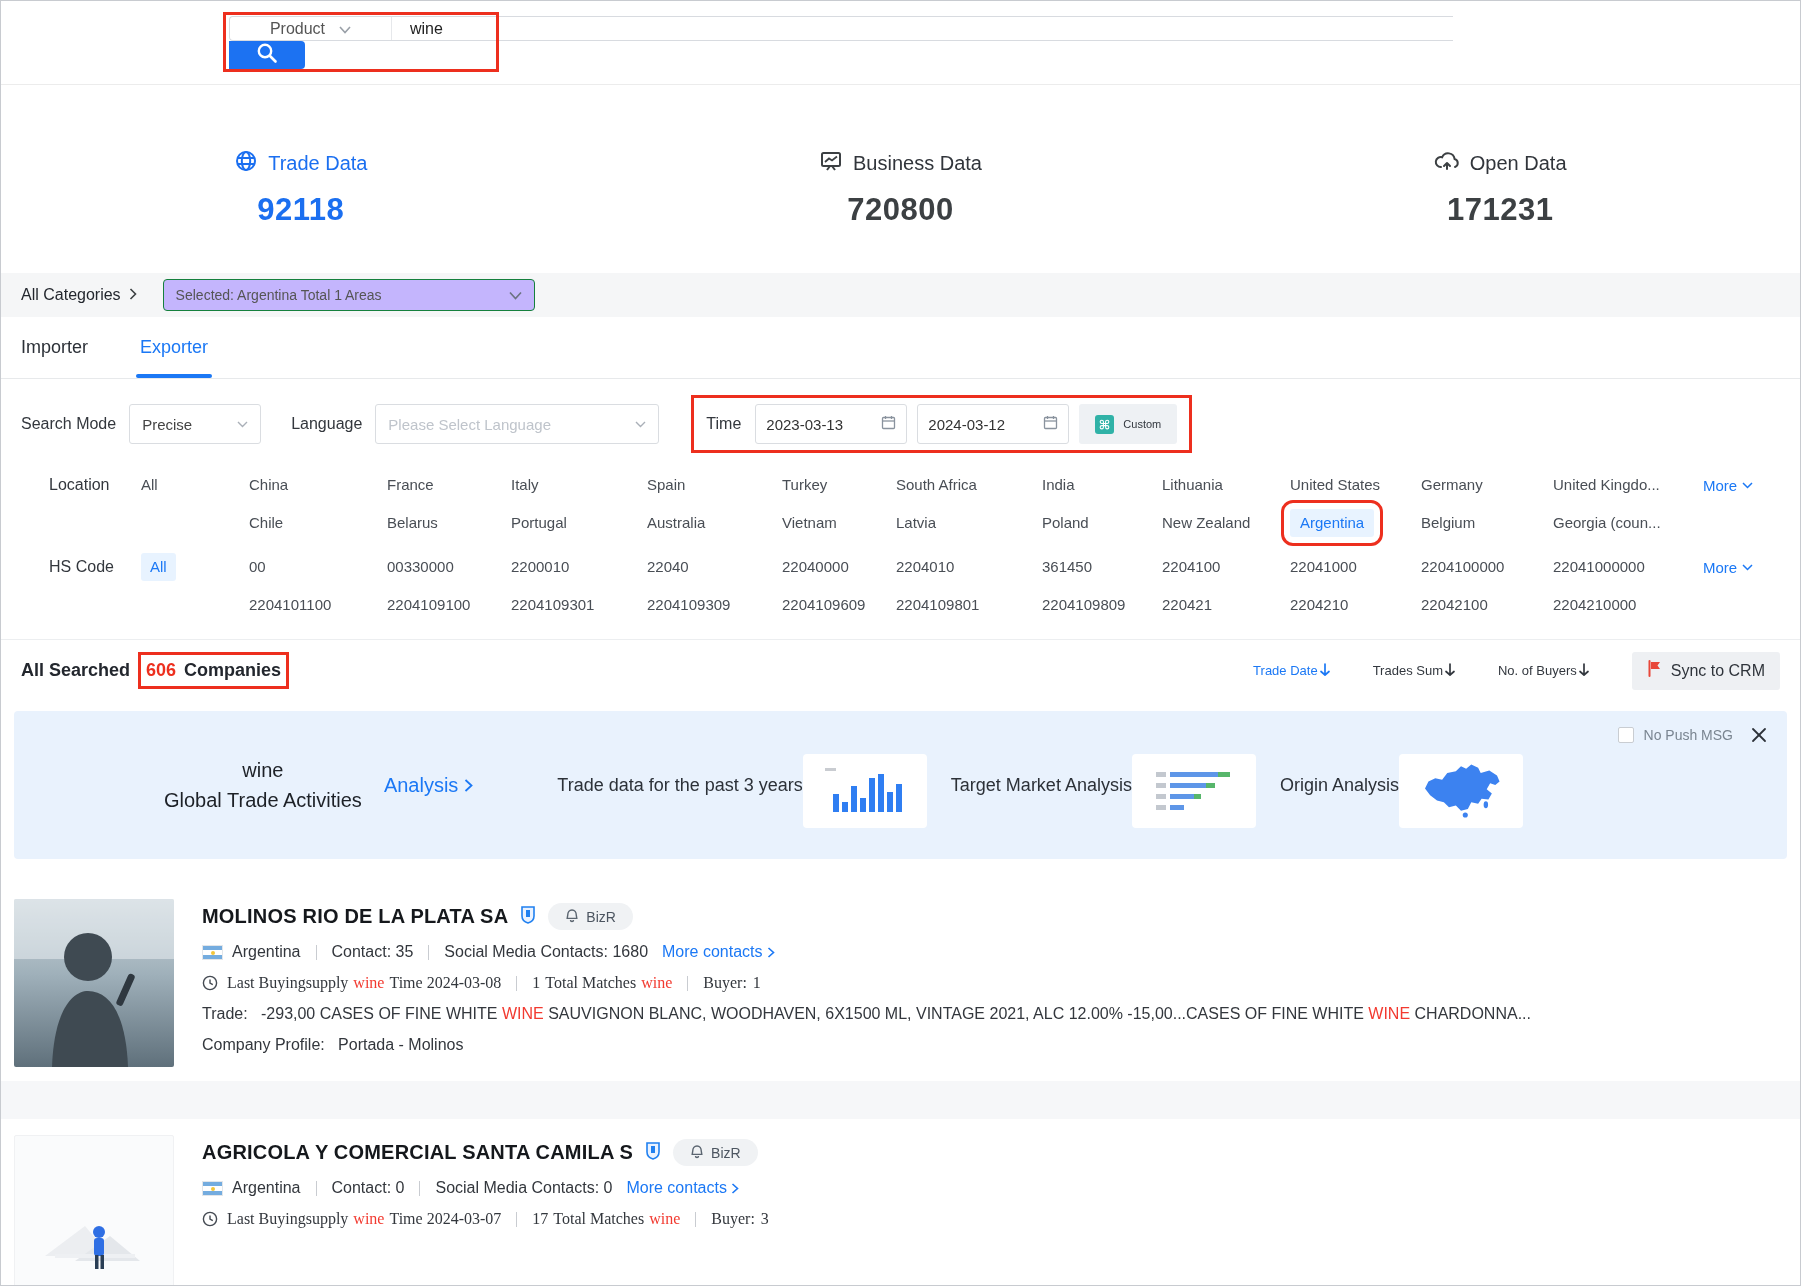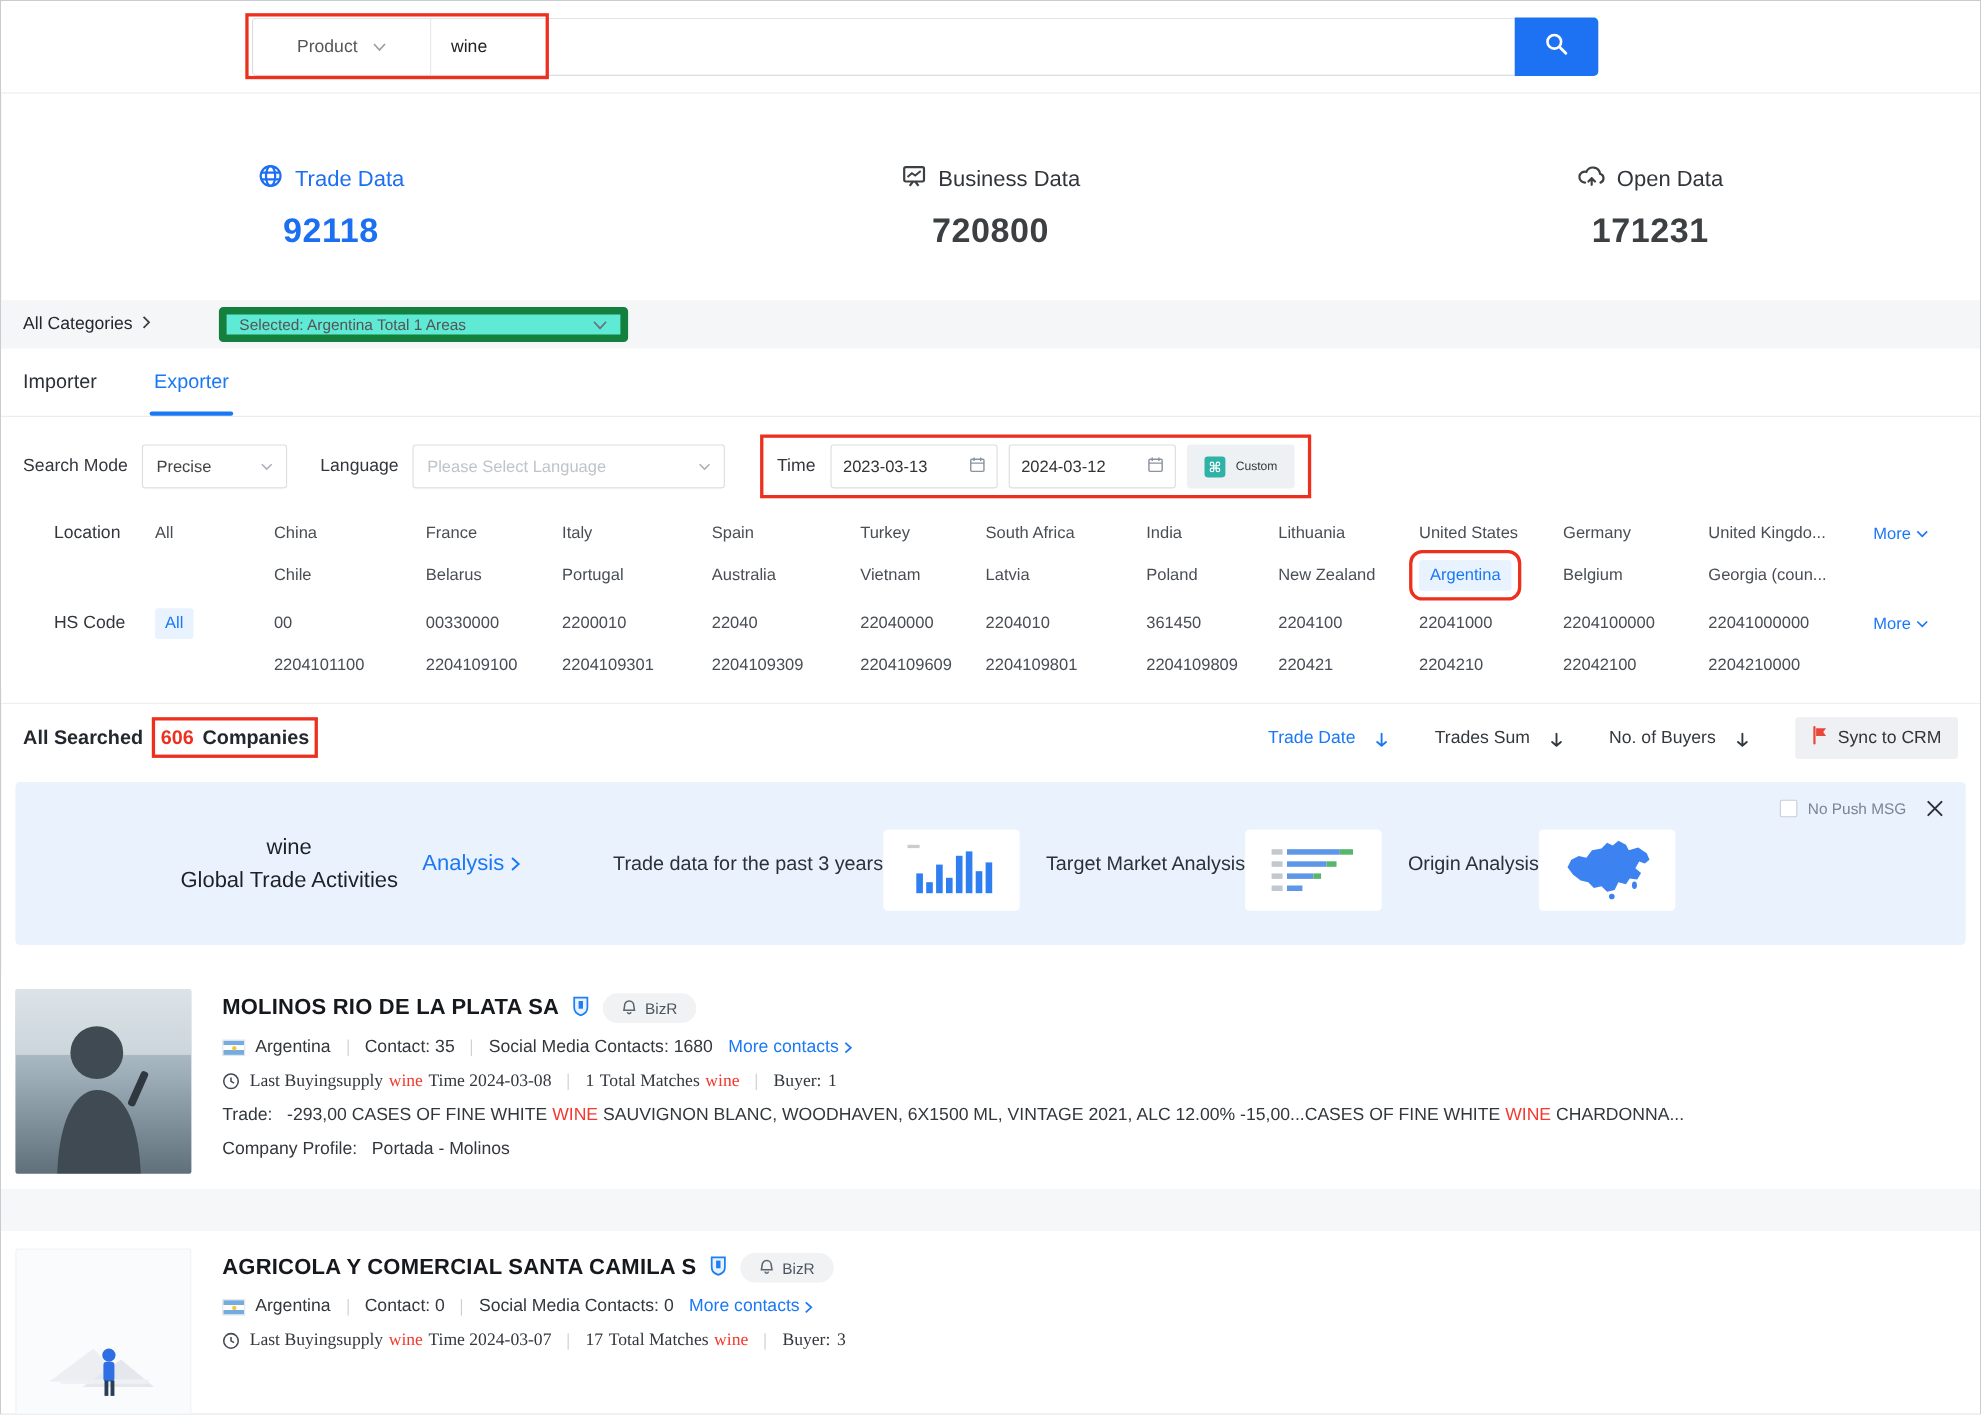--- a/index.html
+++ b/index.html
@@ -2,40 +2,40 @@
 <html><head>
 <meta charset="utf-8">
 <style>
   * { margin:0; padding:0; box-sizing:border-box; }
   html,body { background:#fff; }
   body { font-family:"Liberation Sans","DejaVu Sans",sans-serif; color:#333; }
   .page { position:relative; width:1801px; height:1286px; background:#fff; border:1px solid #c8cbd0; overflow:hidden; }
 
   
   .topbar { position:relative; height:84px; border-bottom:1px solid #ececec; background:#fff; }
-  .search-wrap { position:absolute; left:228px; top:15px; width:1224px; height:53px; display:flex; align-items:stretch; }
+  .search-wrap { position:absolute; left:228px; top:15px; width:1224px; height:53px; display:flex; align-items:stretch;flex-direction:column; }
   .search-box { flex:1; display:flex; border:1px solid #d8dbe0; border-right:none; border-radius:4px 0 0 4px; background:#fff; }
   .field-select { width:162px; display:flex; align-items:center; justify-content:center; gap:14px; color:#555; font-size:16px; border-right:1px solid #e6e8eb; cursor:pointer; }
   .search-input { flex:1; border:none; outline:none; font-size:16px; color:#222; padding:0 18px; font-family:inherit; background:transparent; }
   .search-btn { width:76px; background:#1c72f2; border-radius:0 4px 4px 0; display:flex; align-items:center; justify-content:center; cursor:pointer; }
   .chev { display:inline-block; }
   .ann { position:absolute; border:3px solid #ed2f1e; pointer-events:none; }
   .ann-search { left:222px; top:11px; width:276px; height:60px; }
 
   
   .stats { height:188px; display:flex; }
   .stat { flex:1; display:flex; flex-direction:column; align-items:center; justify-content:center; gap:14px; padding-top:18px; cursor:pointer; }
   .stat-label { display:flex; align-items:center; gap:10px; font-size:20px; color:#31353b; }
   .stat-num { font-size:31px; font-weight:700; color:#3c4043; letter-spacing:0.5px; }
   .stat.active .stat-label, .stat.active .stat-num { color:#1b6ff0; }
 
   
   .catbar { height:44px; background:#f5f6f7; display:flex; align-items:center; padding:0 20px; gap:26px; }
   .allcat { display:flex; align-items:center; gap:8px; font-size:16px; color:#23272e; cursor:pointer; }
-  .cat-select { width:372px; height:32px; background:#5eead4; border:7px solid #15803d; border-radius:4px; display:flex; align-items:center; padding:0 12px; font-size:14px; color:#555; cursor:pointer;margin-left:36px; }
+  .cat-select { width:372px; height:32px; background:#c4b5fd; border:1px solid #15803d; border-radius:4px; display:flex; align-items:center; padding:0 12px; font-size:14px; color:#555; cursor:pointer; }
   .cat-select .grow { flex:1; }
 
   
   .tabs { height:62px; display:flex; align-items:center; gap:52px; padding:0 20px; border-bottom:1px solid #e7e9eb; background:#fff; }
   .tab { font-size:18px; color:#2c3138; cursor:pointer; position:relative; height:100%; display:flex; align-items:center; }
   .tab.active { color:#1b78f5; }
   .tab.active::after { content:""; position:absolute; left:-4px; right:-4px; bottom:0; height:4px; background:#1b78f5; border-radius:2px; }
 
   
   .filters { padding:16px 20px 8px 20px; background:#fff; }
@@ -56,21 +56,21 @@
   .opt.chip-all { justify-self:start; background:#e8f3ff; color:#1b78f5; padding:0 9px; border-radius:3px; }
   .opt.selected-chip { justify-self:start; background:#e8f3ff; color:#1b78f5; padding:0 10px; border-radius:3px; outline:3px solid #ed2f1e; outline-offset:6px; }
   .more-link { color:#1b78f5; font-size:15px; display:flex; align-items:center; gap:5px; cursor:pointer; justify-self:start; }
 
   
   .results-head { display:flex; align-items:center; padding:0 20px; height:62px; border-top:1px solid #eceef0; margin-top:12px; }
   .rh-left { display:flex; align-items:center; gap:8px; font-size:18px; font-weight:700; color:#23272e; }
   .count-box { display:inline-flex; gap:8px; outline:3px solid #ed2f1e; outline-offset:5px; margin-left:8px; }
   .count-num { color:#ed2f1e; }
   .rh-right { margin-left:auto; display:flex; align-items:center; gap:42px; }
-  .sorter { display:flex; align-items:flex-end; gap:18px; font-size:16px; color:#33383f; cursor:pointer; }
+  .sorter { display:flex; align-items:flex-start; gap:1px; font-size:13px; color:#33383f; cursor:pointer; }
   .sorter.active { color:#1b78f5; }
   .sync-btn { display:flex; align-items:center; gap:9px; background:#eef0f3; border-radius:3px; height:38px; padding:0 15px; font-size:16px; color:#2f343b; cursor:pointer; }
 
   
   .banner-wrap { padding:10px 13px 0 13px; }
   .banner { position:relative; height:148px; background:#e9f2fd; border-radius:4px; display:flex; align-items:center; }
   .banner-left { display:flex; align-items:center; margin-left:150px; }
   .bl-text { text-align:center; }
   .bl-kw { font-size:20px; color:#1d2127; line-height:30px; }
   .bl-sub { font-size:20px; color:#1d2127; line-height:30px; }

